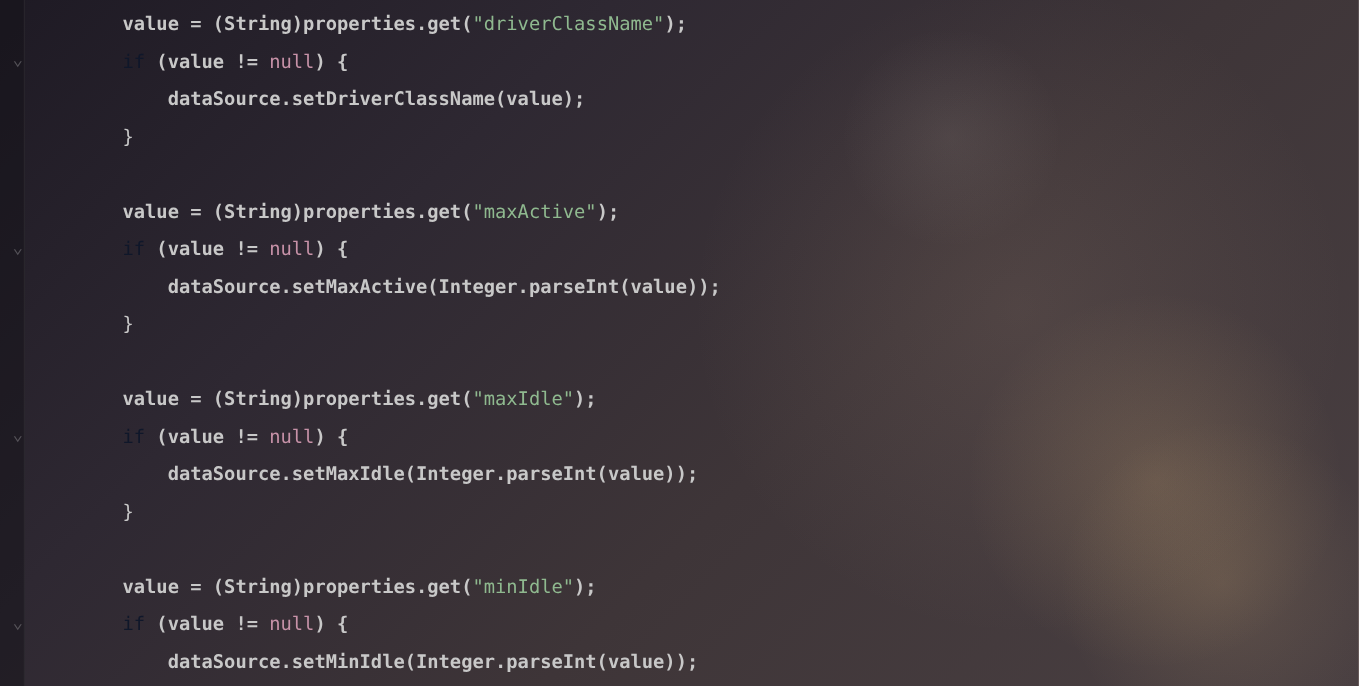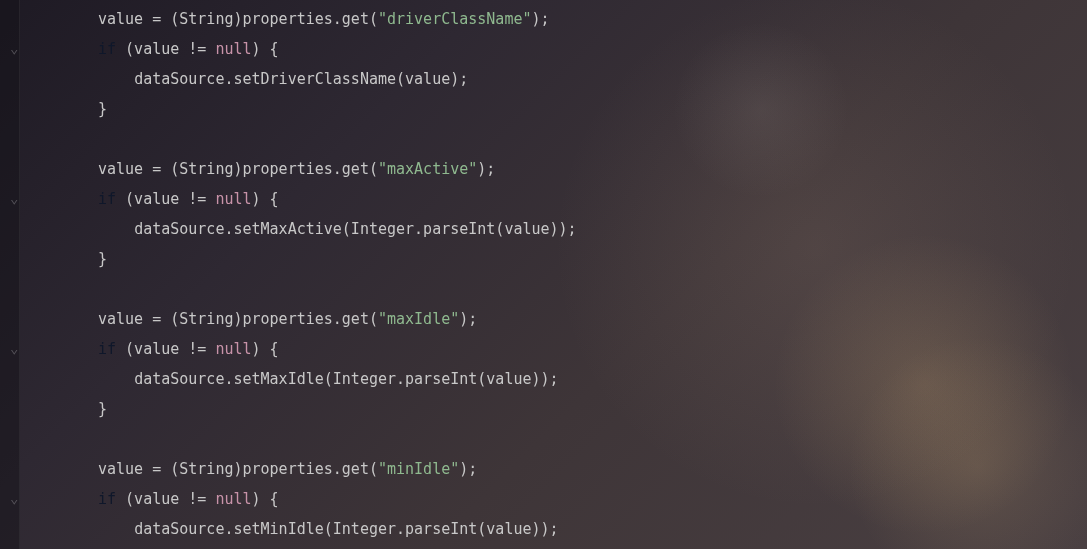--- a/index.html
+++ b/index.html
@@ -55,21 +55,21 @@
       padding-left: 78px;
       padding-top: 4px;
       white-space: pre;
       color: #c8c8c8;
     }
     .line {
       display: block;
       height: 30px;
       line-height: 30px;
     }
-    .plain { color: #c8c8c8; }
+    .plain { color: #c8c8c8; font-weight: bold; }
     .keyword { color: #0f172a; }
     .keyword-null { color: #c792a8; text-align: center; }
     .string { color: #8fb98f; }
     .brace { color: #c8c8c8; }
   </style>
 </head>
 <body>
 
 <div class="editor-bg"></div>
 

